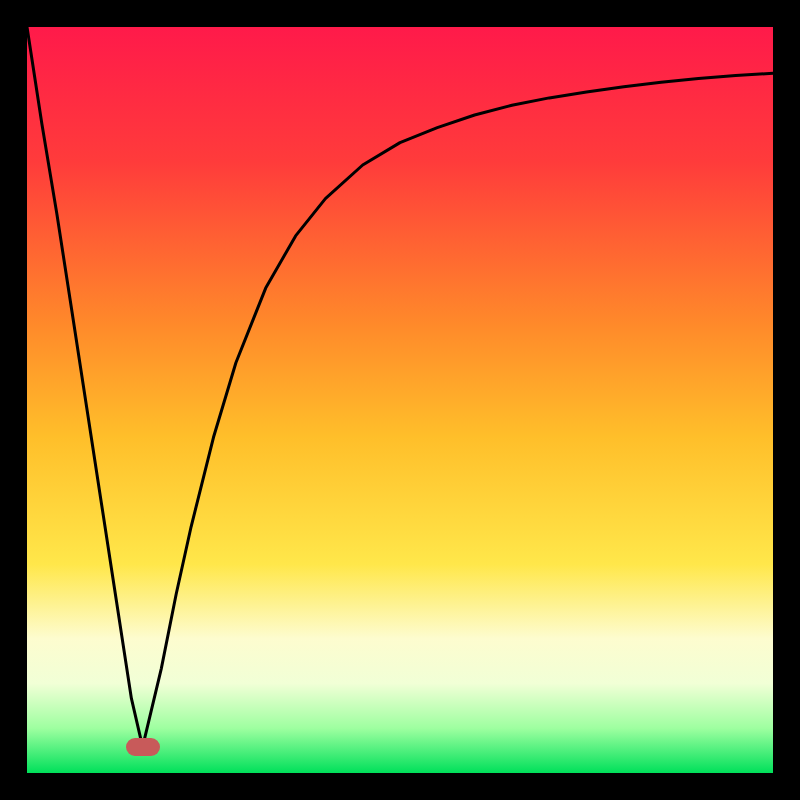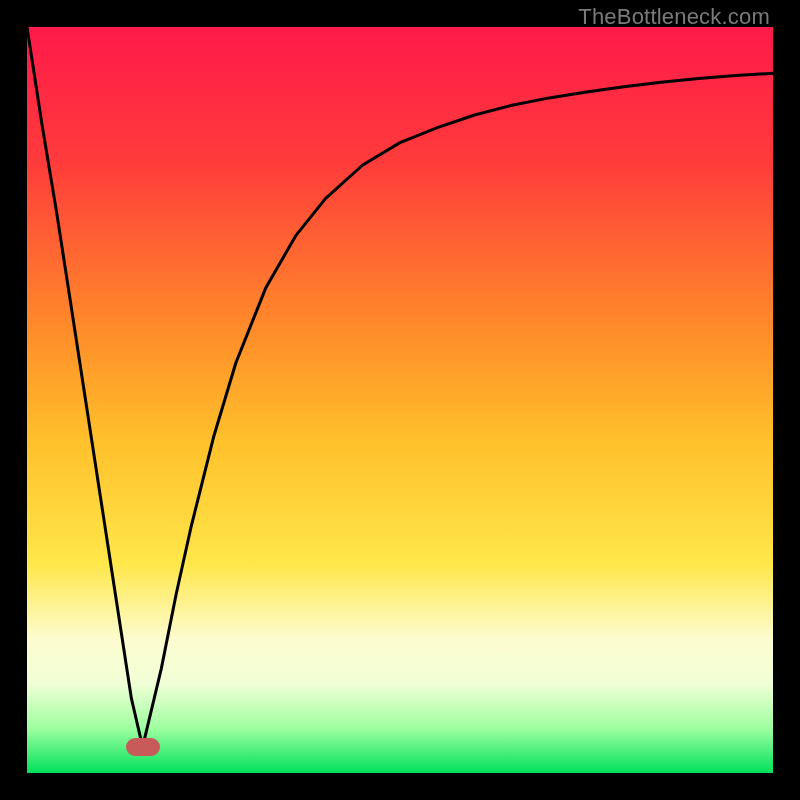--- a/index.html
+++ b/index.html
@@ -51,14 +51,13 @@
 </head>
 <body>
 
 <div class="frame">
   <div class="plot" id="plot" style="background: linear-gradient(rgb(255, 26, 74) 0%, rgb(255, 59, 59) 18%, rgb(255, 138, 42) 40%, rgb(255, 191, 42) 55%, rgb(255, 231, 74) 72%, rgb(253, 252, 207) 82%, rgb(241, 255, 214) 88%, rgb(158, 255, 160) 94%, rgb(0, 224, 90) 100%);"></div>
   <svg class="curves" id="curves" viewBox="0 0 746 746" preserveAspectRatio="none">
       <path d="M0.0 0.0 L14.9 97.0 L29.8 186.5 L44.8 283.5 L59.7 380.5 L74.6 477.4 L89.5 574.4 L104.4 671.4 L115.6 719.9" fill="none" stroke="#000" stroke-width="3" stroke-linecap="round" stroke-linejoin="round"></path>
       <path d="M115.6 719.9 L134.3 641.6 L149.2 567.0 L164.1 499.8 L186.5 410.3 L208.9 335.7 L238.7 261.1 L268.6 208.9 L298.4 171.6 L335.7 138.0 L373.0 115.6 L410.3 100.7 L447.6 88.0 L484.9 78.3 L522.2 70.9 L559.5 64.9 L596.8 59.7 L634.1 55.2 L671.4 51.5 L708.7 48.5 L746.0 46.3" fill="none" stroke="#000" stroke-width="3" stroke-linecap="round" stroke-linejoin="round"></path>
     </svg>
   <div class="marker" id="marker" style="left: 125.63px; top: 737.89px; width: 34px; height: 18px;"></div>
-  <div class="watermark">TheBottleneck.com</div>
 </div>
 
 </body></html>

